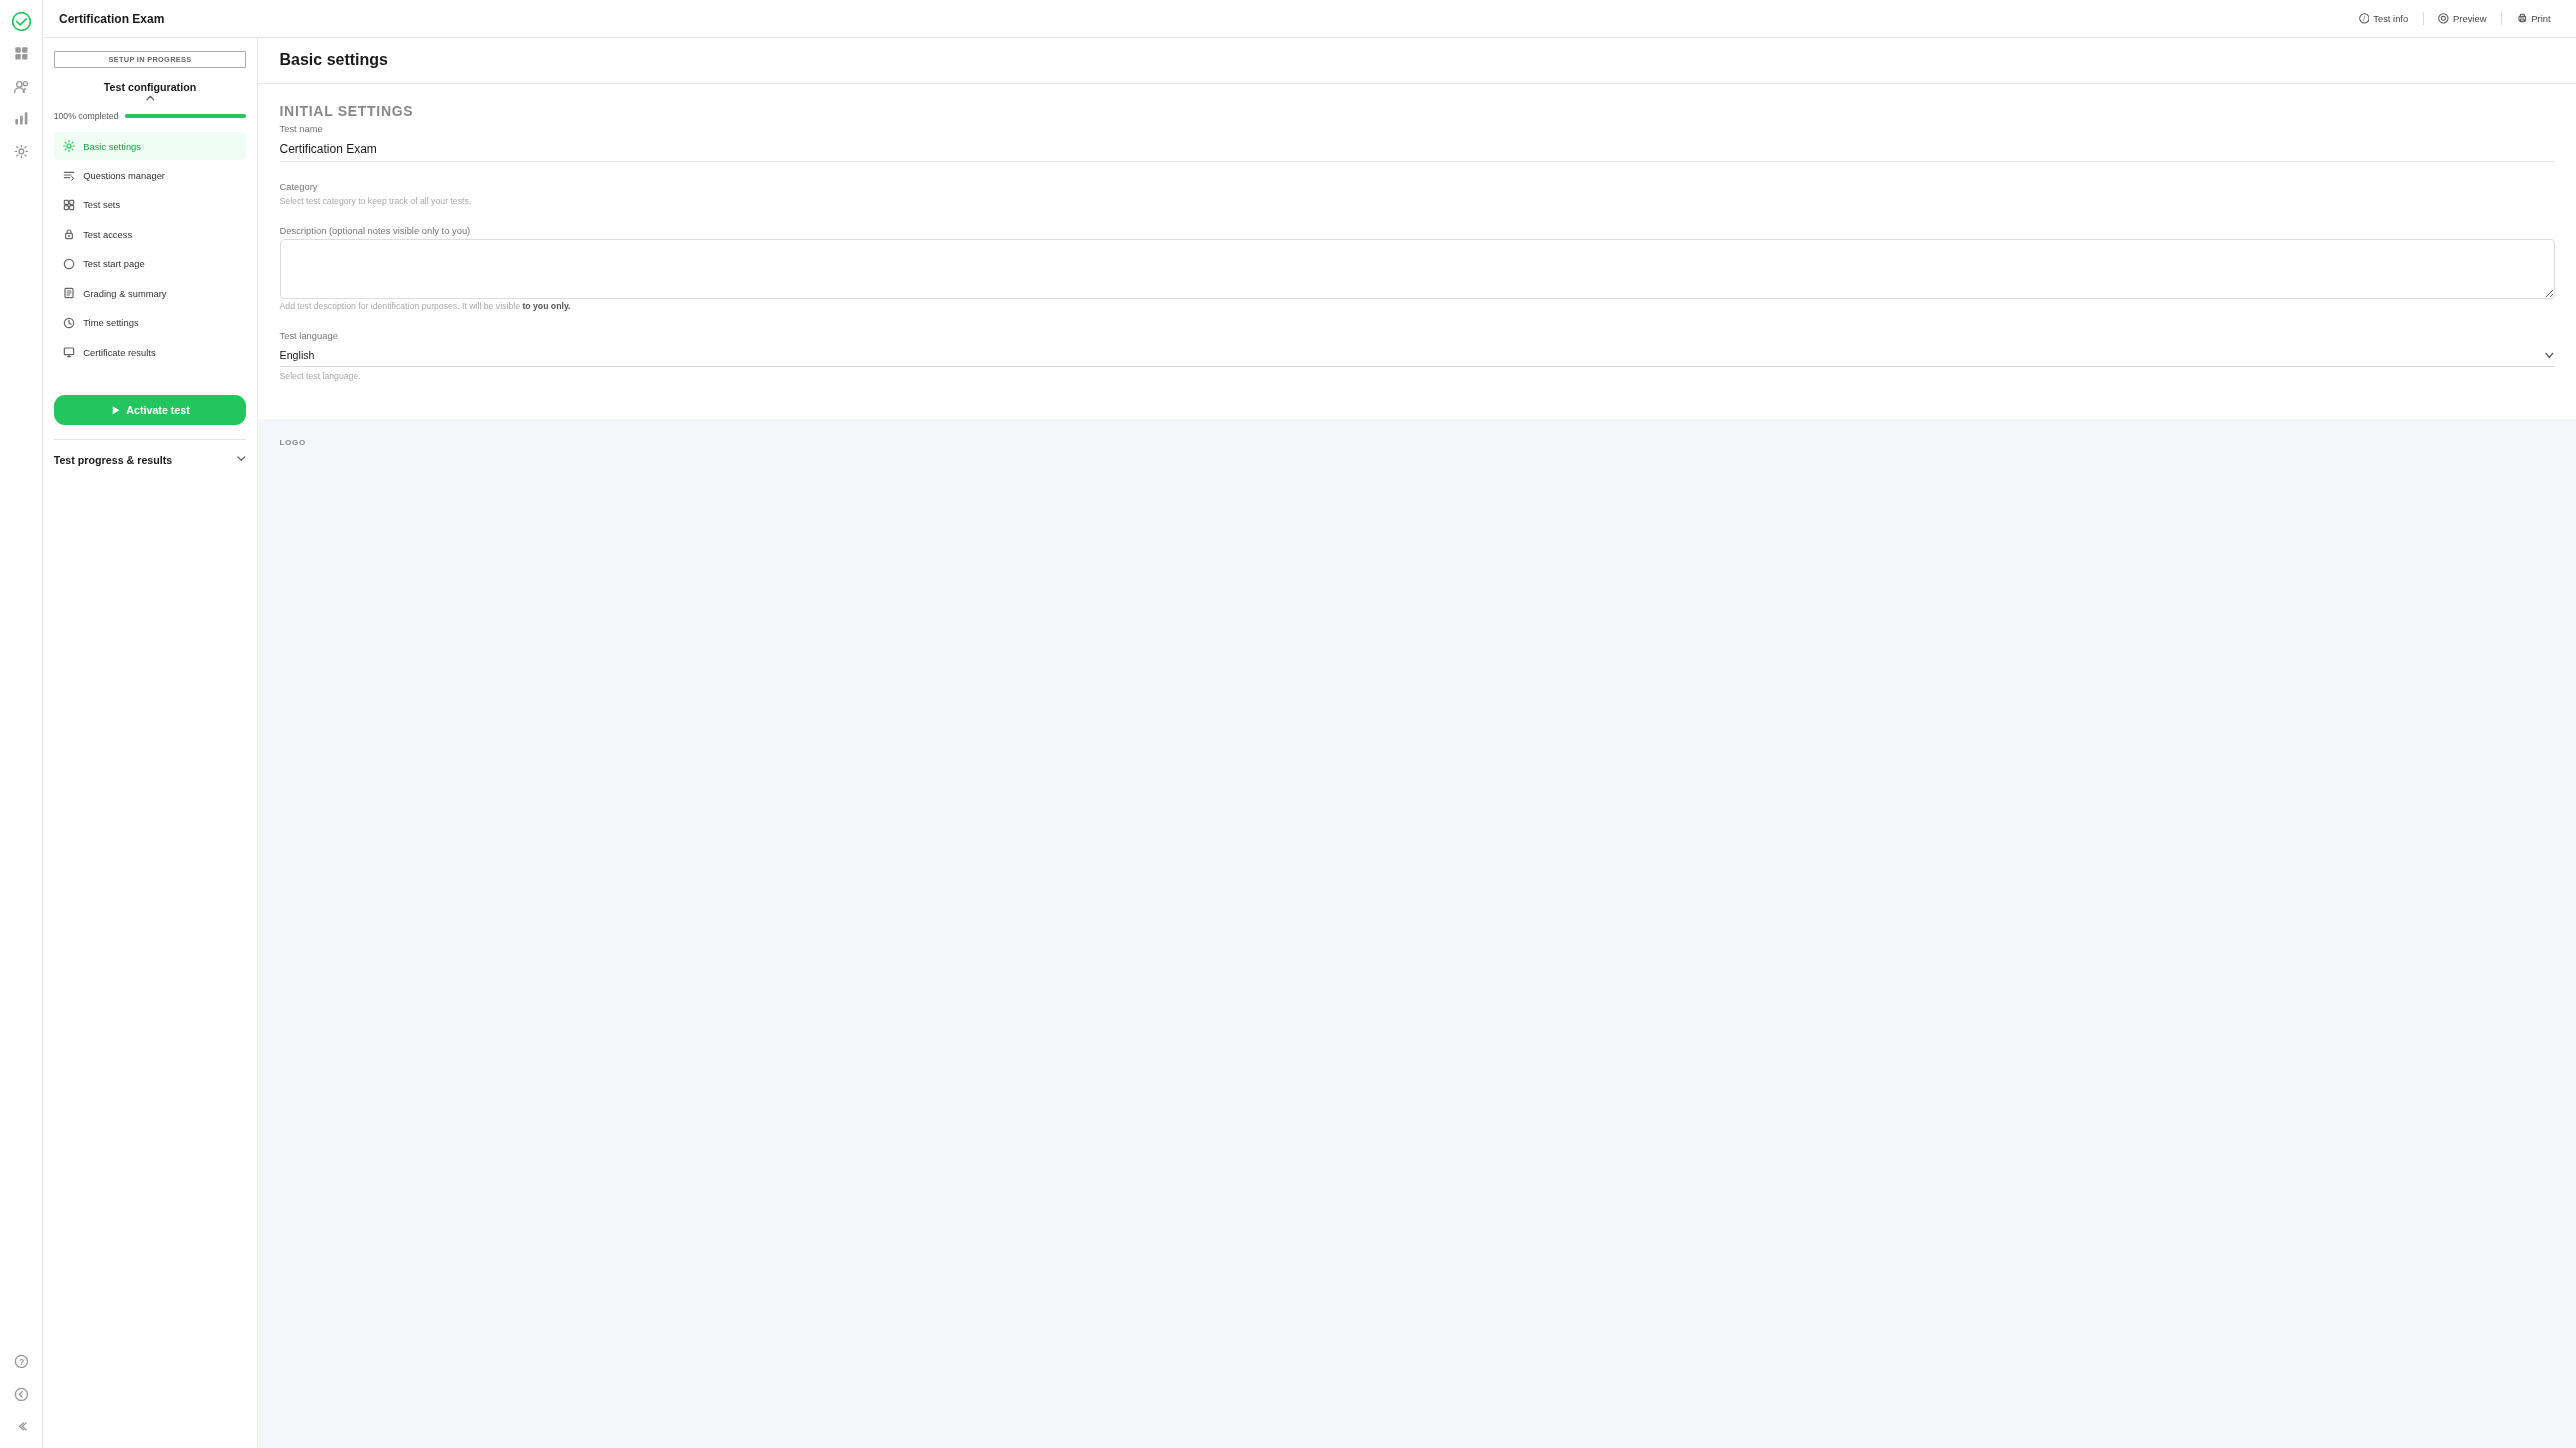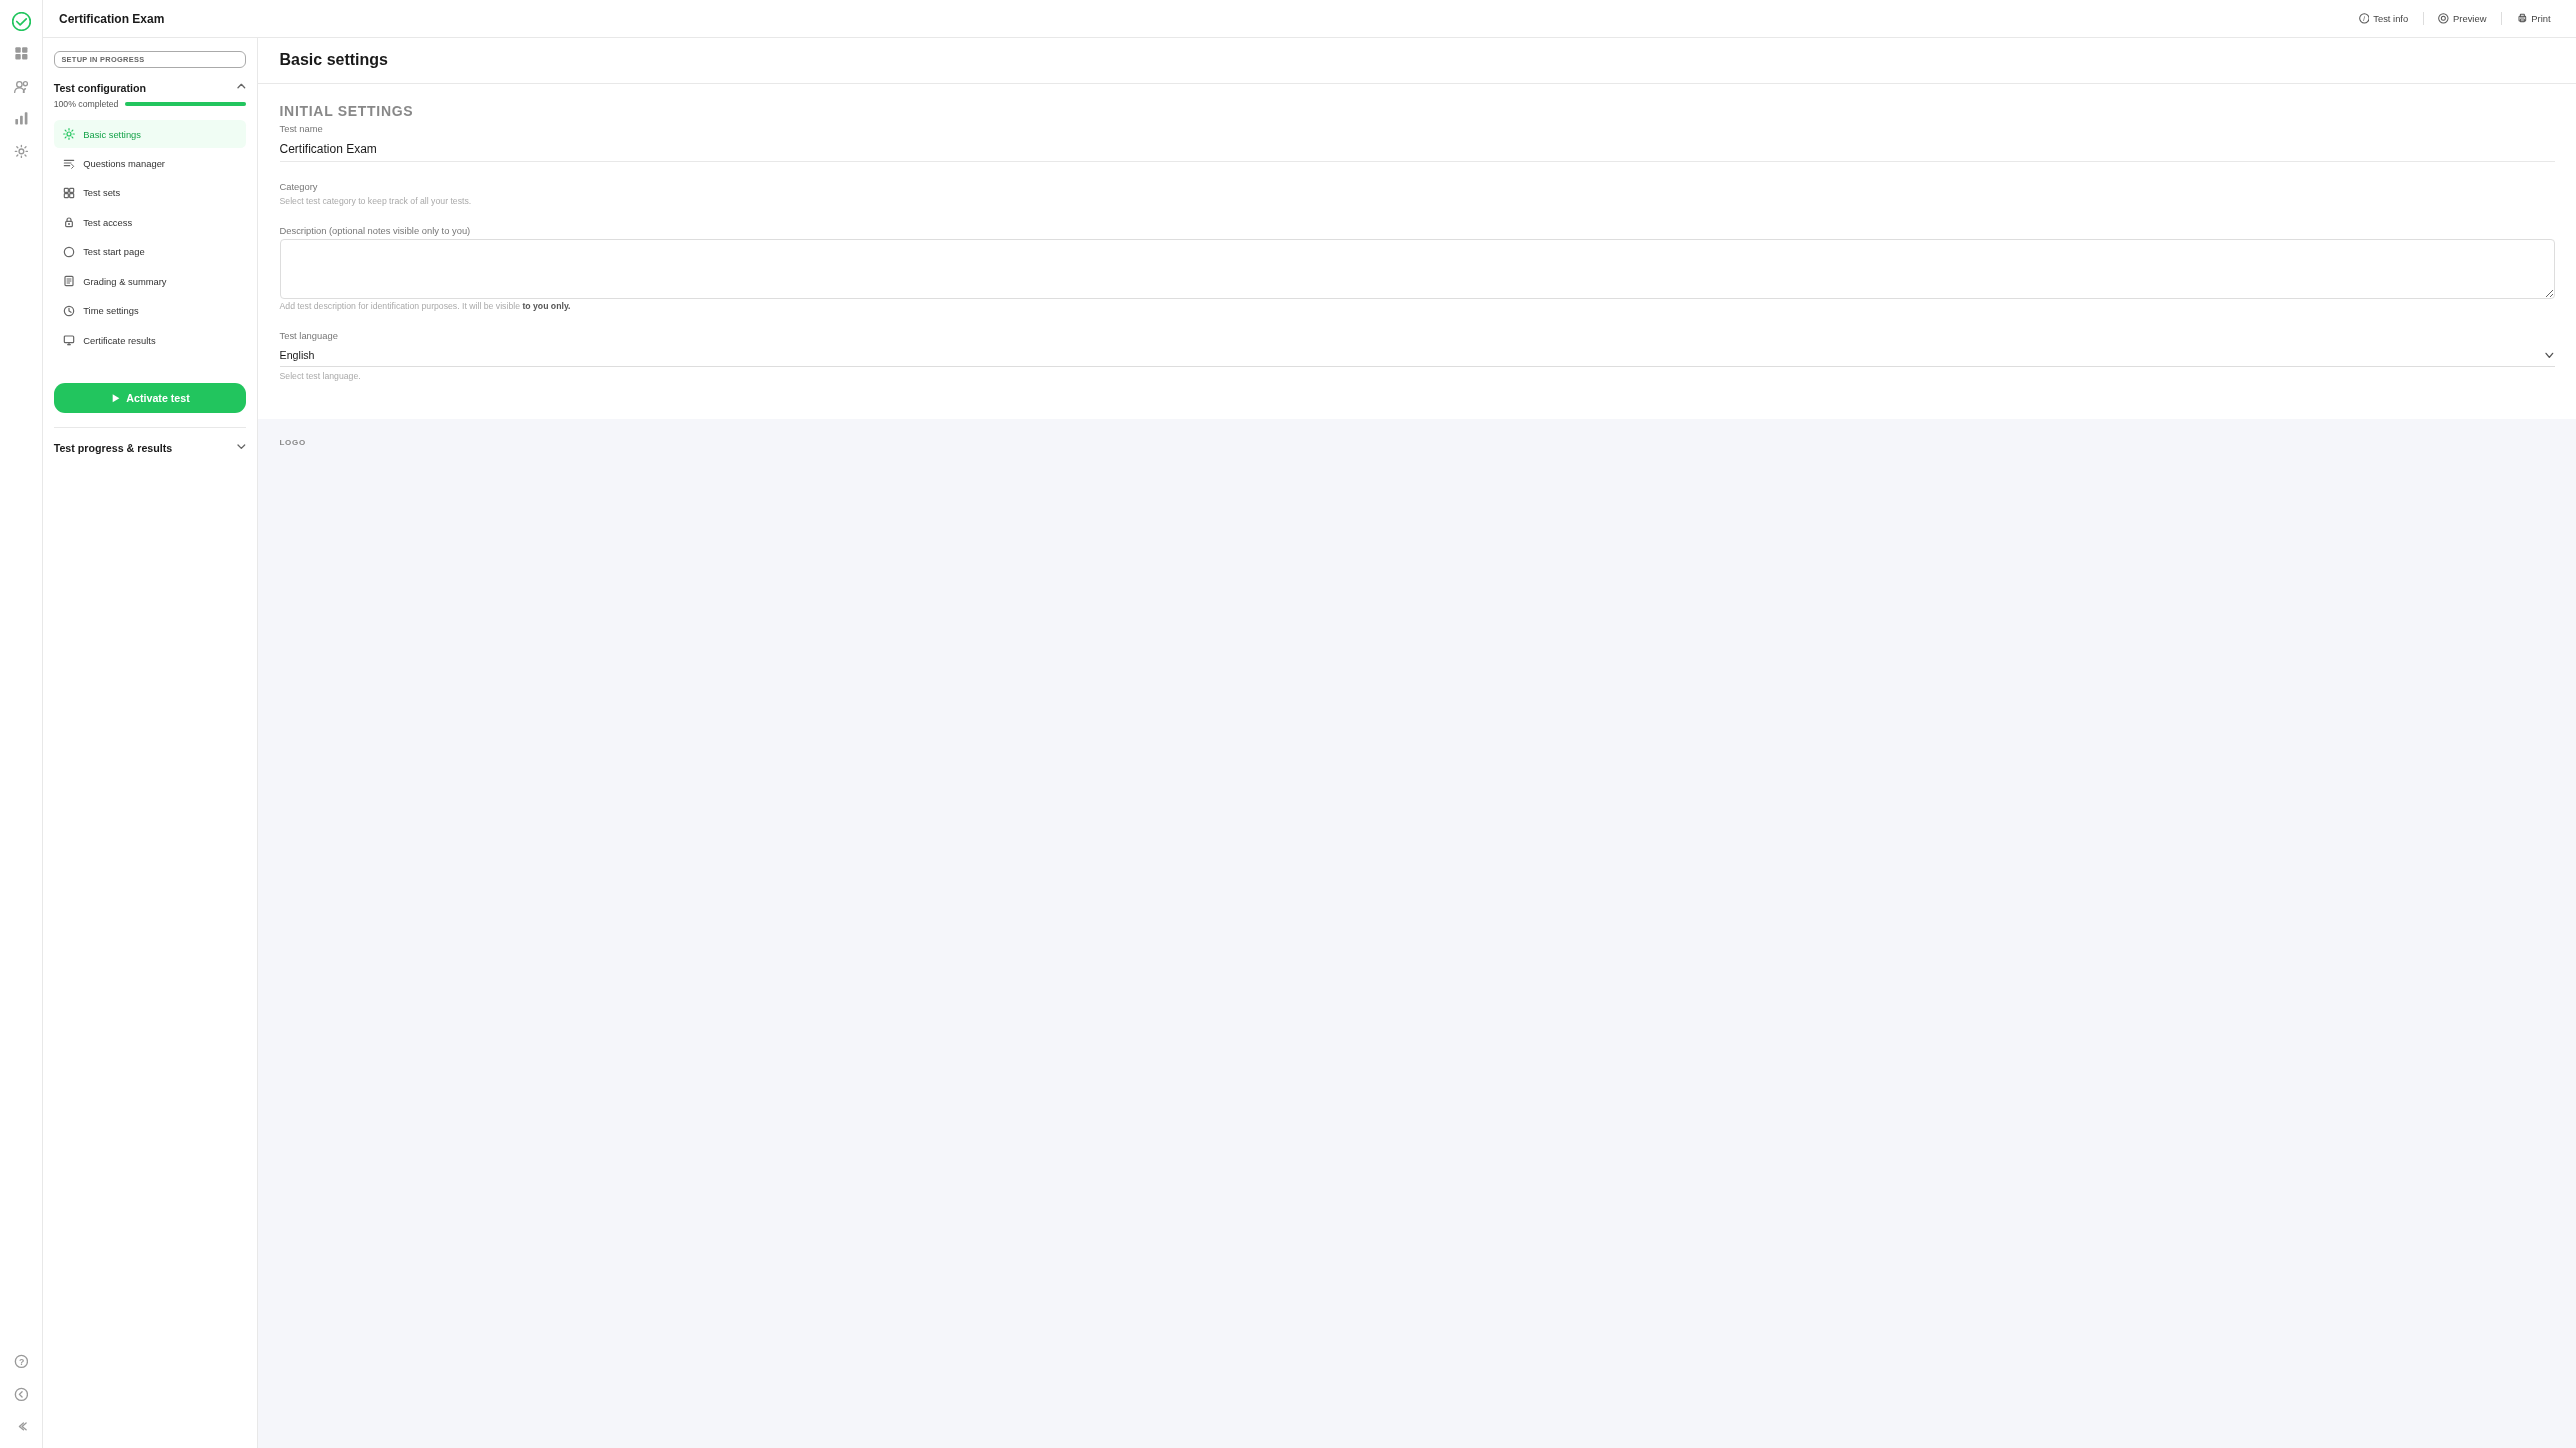--- a/index.html
+++ b/index.html
@@ -93,33 +93,35 @@
       border-right: 0.7px solid #e8e8e8;
       display: flex;
       flex-direction: column;
       padding: 13.4px 10.7px;
       overflow-y: auto;
       flex-shrink: 0;
     }
     .setup-badge {
       display: inline-block;
       border: 1px solid #aaa;
-      border-radius: 6px;
+      border-radius: 1px;
       padding: 2.7px 6.7px;
       font-size: 7.4px;
       font-weight: 600;
       color: #666;
       letter-spacing: 0.3px;
       margin-bottom: 13.4px;
+      text-align: center;
     }
     .section-header {
       display: flex;
       align-items: center;
       justify-content: space-between;
       margin-bottom: 5.4px;
+      flex-direction: column;
     }
     .section-title {
       font-size: 10.7px;
       font-weight: 700;
       color: #1a1a1a;
     }
     .section-chevron {
       color: #666;
       font-size: 10.7px;
       cursor: pointer;

